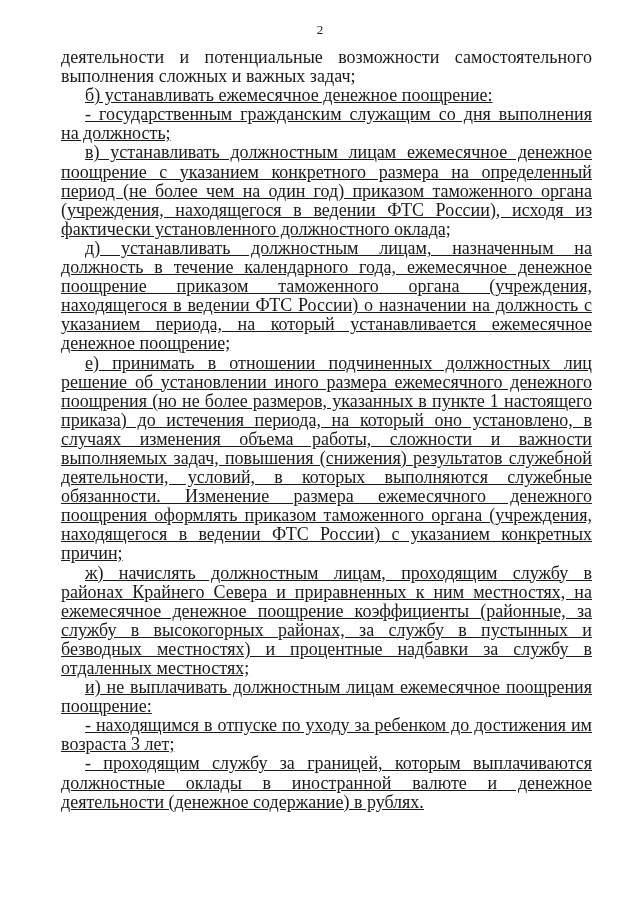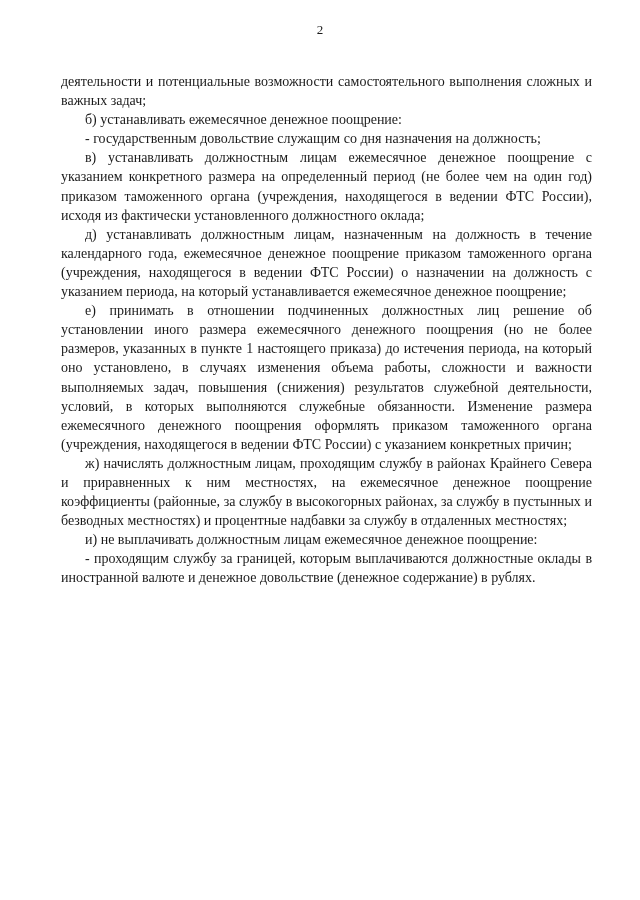--- a/index.html
+++ b/index.html
@@ -8,38 +8,39 @@
     position: absolute; left: 0; top: 0; width: 640px; height: 900px;
     background: #ffffff;
     font-family: "Liberation Serif", "DejaVu Serif", serif;
     color: #1a1a1a;
   }
   .page-number {
     position: absolute; left: 0; width: 640px; top: 22px;
     text-align: center; font-size: 13px; line-height: 16px;
   }
   .body-text {
-    position: absolute; left: 61px; top: 72px; width: 531px;
-    font-size: 14px; line-height: 19.1px;
+    position: absolute; left: 61px; top: 48px; width: 531px;
+    font-size: 18px; line-height: 19.1px;
     text-align: justify;
     hyphens: manual;
   }
   .para { margin: 0; text-indent: 0; }
-  .para.indent { text-indent: 24px; }
+  .para.indent { text-indent: 24px; text-decoration: underline; }
 </style>
 </head>
 <body>
 
 <div class="page">
   <div class="page-number">2</div>
 
   <div class="body-text">
     <p class="para">деятельности и потенциальные возможности самостоятельного выполнения сложных и важных задач;</p>
     <p class="para indent">б) устанавливать ежемесячное денежное поощрение:</p>
-    <p class="para indent">- государственным довольствие служащим со дня назначения на должность;</p>
+    <p class="para indent">- государственным гражданским служащим со дня выполнения на должность;</p>
     <p class="para indent">в) устанавливать должностным лицам ежемесячное денежное поощрение с указанием конкретного размера на определенный период (не более чем на один год) приказом таможенного органа (учреждения, находящегося в ведении ФТС России), исходя из фактически установленного должностного оклада;</p>
     <p class="para indent">д) устанавливать должностным лицам, назначенным на должность в течение календарного года, ежемесячное денежное поощрение приказом таможенного органа (учреждения, находящегося в ведении ФТС России) о назначении на должность с указанием периода, на который устанавливается ежемесячное денежное поощрение;</p>
     <p class="para indent">е) принимать в отношении подчиненных должностных лиц решение об установлении иного размера ежемесячного денежного поощрения (но не более размеров, указанных в пункте 1 настоящего приказа) до истечения периода, на который оно установлено, в случаях изменения объема работы, сложности и важности выполняемых задач, повышения (снижения) результатов служебной деятельности, условий, в которых выполняются служебные обязанности. Изменение размера ежемесячного денежного поощрения оформлять приказом таможенного органа (учреждения, находящегося в ведении ФТС России) с указанием конкретных причин;</p>
     <p class="para indent">ж) начислять должностным лицам, проходящим службу в районах Крайнего Севера и приравненных к ним местностях, на ежемесячное денежное поощрение коэффициенты (районные, за службу в высокогорных районах, за службу в пустынных и безводных местностях) и процентные надбавки за службу в отдаленных местностях;</p>
-    <p class="para indent">и) не выплачивать должностным лицам ежемесячное денежное поощрение:</p>
-    <p class="para indent">- проходящим службу за границей, которым выплачиваются должностные оклады в иностранной валюте и денежное довольствие (денежное содержание) в рублях.</p>
+    <p class="para indent">и) не выплачивать должностным лицам ежемесячное поощрения поощрение:</p>
+    <p class="para indent">- находящимся в отпуске по уходу за ребенком до достижения им возраста 3 лет;</p>
+    <p class="para indent">- проходящим службу за границей, которым выплачиваются должностные оклады в иностранной валюте и денежное деятельности (денежное содержание) в рублях.</p>
   </div>
 </div>
 
 </body></html>

